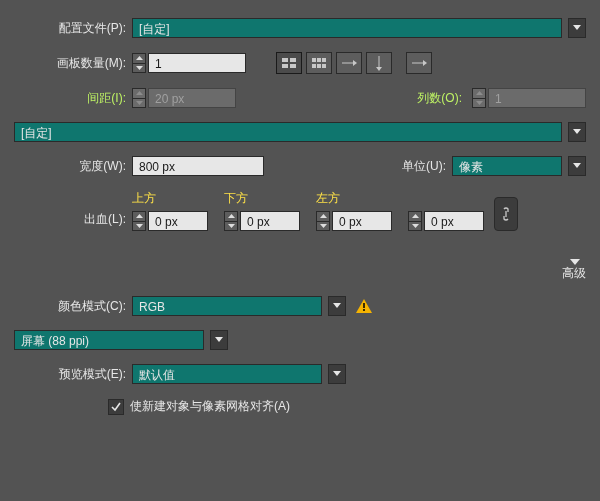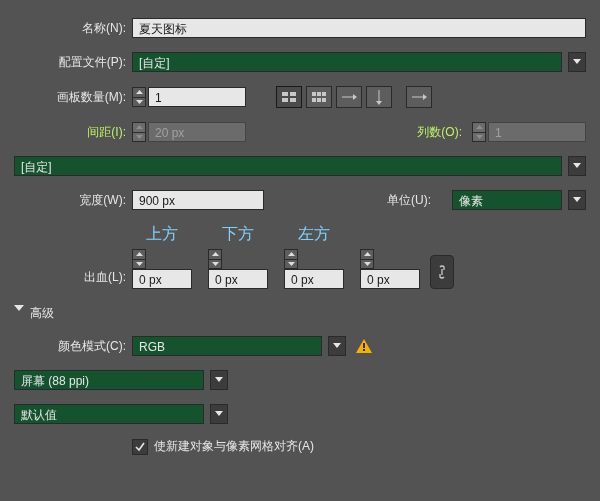--- a/index.html
+++ b/index.html
@@ -43,21 +43,21 @@
     background: #6b6b6b;
     color: #a0a0a0;
     border: 1px solid #444;
   }
   .select-wrap {
     display: flex;
     align-items: center;
     flex: 1 1 auto;
   }
   .select-field {
-    background: #14532d;
+    background: #0f766e;
     color: #e6e6e6;
     border: 1px solid #2a2a2a;
     height: 20px;
     padding: 0 6px;
     line-height: 20px;
     box-sizing: border-box;
     flex: 1 1 auto;
   }
   .dd-arrow {
     width: 18px;
@@ -97,50 +97,49 @@
     display: flex;
     align-items: center;
     justify-content: center;
     margin-right: 4px;
     box-sizing: border-box;
   }
   .iconbtn.sel { background: #4b4b4b; border-color:#1a1a1a; }
   .iconbtn svg { display:block; }
   .sec-row {
     display: flex;
-    align-items: flex-start;
-    margin-top: 16px;
+    align-items: flex-end;
+    margin-top: 28px;
     margin-bottom: 14px;
+    flex-direction: column;
   }
   .tri {
     width: 0; height: 0;
     border-left: 5px solid transparent;
     border-right: 5px solid transparent;
     border-top: 6px solid #e6e6e6;
     margin-right: 6px;
   }
   .bleed-row {
     display: flex;
     align-items: flex-end;
     margin-bottom: 14px;
   }
   .bleed-col {
     display: flex;
     flex-direction: column;
     margin-right: 16px;
   }
   .bleed-col .hlabel {
-    color: #7dd3fc;
+    color: #fde047;
     margin-bottom: 4px;
-    font-size: 16px;
-    text-align: center;
+    font-size: 12px;
   }
   .bleed-col .inwrap {
     display: flex;
-    flex-direction: column;
   }
   .link-btn {
     width: 22px;
     height: 32px;
     background: #3c3c3c;
     border: 1px solid #2a2a2a;
     border-radius: 4px;
     display: flex;
     align-items: center;
     justify-content: center;
@@ -169,24 +168,20 @@
     margin-left: 10px;
     display: flex;
     align-items: center;
   }
 </style>
 </head>
 <body>
 
 <div class="panel">
 
-  <div class="row">
-    <div class="lbl">名称(N):</div>
-    <div class="textinput" style="flex:1">夏天图标</div>
-  </div>
 
   <div class="row">
     <div class="lbl">配置文件(P):</div>
     <div class="select-wrap">
       <div class="select-field">[自定]</div>
       <div class="dd-arrow">
         <svg width="8" height="6">
             <path d="M0 0 L8 0 L4 5 Z" fill="#e6e6e6"></path>
           </svg>
       </div>
@@ -255,21 +250,21 @@
           <svg width="7" height="4">
             <path d="M3.5 0 L7 4 L0 4 Z" fill="#8c8c8c"></path>
           </svg>
         </div>
       <div class="sp">
           <svg width="7" height="4">
             <path d="M0 0 L7 0 L3.5 4 Z" fill="#8c8c8c"></path>
           </svg>
         </div>
     </div>
-    <div class="textinput disabled" style="width:98px">20 px</div>
+    <div class="textinput disabled" style="width:88px">20 px</div>
     <div style="flex:1"></div>
     <div class="lbl disabled" style="width:auto; padding-right:10px">列数(O):</div>
     <div class="spinner disabled">
       <div class="sp">
           <svg width="7" height="4">
             <path d="M3.5 0 L7 4 L0 4 Z" fill="#8c8c8c"></path>
           </svg>
         </div>
       <div class="sp">
           <svg width="7" height="4">
@@ -286,23 +281,23 @@
       <div class="dd-arrow">
         <svg width="8" height="6">
             <path d="M0 0 L8 0 L4 5 Z" fill="#e6e6e6"></path>
           </svg>
       </div>
     </div>
   </div>
 
   <div class="row">
     <div class="lbl">宽度(W):</div>
-    <div class="textinput" style="width:132px">900 px</div>
+    <div class="textinput" style="width:132px">800 px</div>
     <div style="flex:1"></div>
-    <div class="lbl" style="width:auto; padding-right:21px">单位(U):</div>
+    <div class="lbl" style="width:auto; padding-right:6px">单位(U):</div>
     <div class="select-field" style="flex:0 0 110px">像素</div>
     <div class="dd-arrow">
       <svg width="8" height="6">
           <path d="M0 0 L8 0 L4 5 Z" fill="#e6e6e6"></path>
         </svg>
     </div>
   </div>
 
 
   <div class="bleed-row">
@@ -415,29 +410,30 @@
   <div class="row">
     <div class="select-field" style="flex:0 0 190px">屏幕 (88 ppi)</div>
     <div class="dd-arrow">
       <svg width="8" height="6">
           <path d="M0 0 L8 0 L4 5 Z" fill="#e6e6e6"></path>
         </svg>
     </div>
   </div>
 
   <div class="row">
+    <div class="lbl">预览模式(E):</div>
     <div class="select-field" style="flex:0 0 190px">默认值</div>
     <div class="dd-arrow">
       <svg width="8" height="6">
           <path d="M0 0 L8 0 L4 5 Z" fill="#e6e6e6"></path>
         </svg>
     </div>
   </div>
 
-  <div class="row" style="margin-left:118px">
+  <div class="row" style="margin-left:94px">
     <div class="chk">
       <svg width="10" height="10">
           <path d="M1 5 L4 8 L9 1" stroke="#e6e6e6" fill="none" stroke-width="1.6"></path>
         </svg>
     </div>
     <div>使新建对象与像素网格对齐(A)</div>
   </div>
 
 </div>
 

